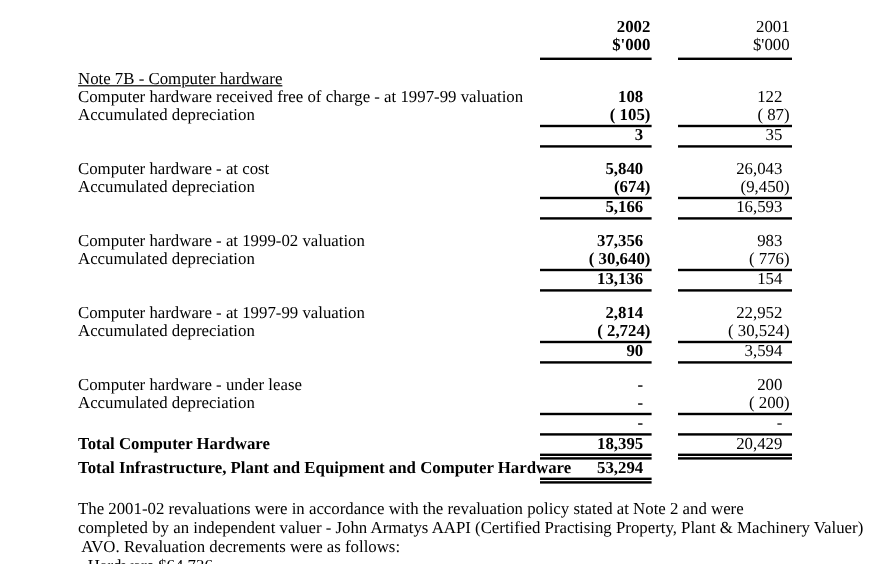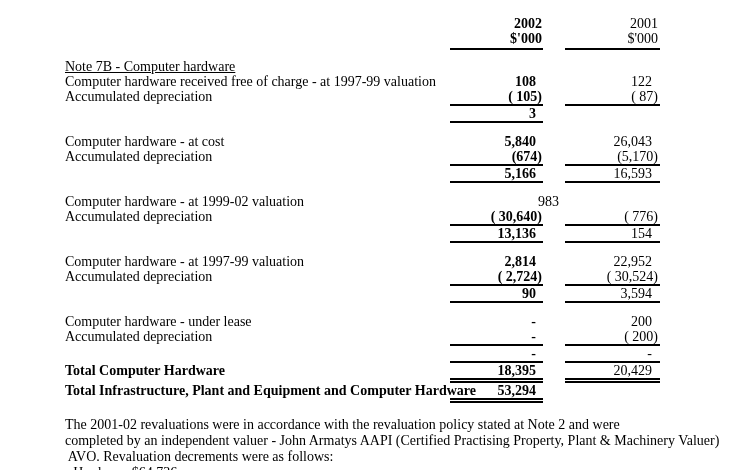--- a/index.html
+++ b/index.html
@@ -60,44 +60,46 @@
     <div class="num c2 np">122</div>
   </div>
   <div class="row rule">
     <div class="lbl">Accumulated depreciation</div>
     <div class="num c1 b">( 105)</div>
     <div class="num c2">( 87)</div>
   </div>
   <div class="row rule">
     <div class="lbl"></div>
     <div class="num c1 b np">3</div>
+    <div class="num c2 np">35</div>
   </div>
 
   <div class="gap"></div>
 
   <div class="row">
     <div class="lbl">Computer hardware - at cost</div>
     <div class="num c1 b np">5,840</div>
     <div class="num c2 np">26,043</div>
   </div>
   <div class="row rule">
     <div class="lbl">Accumulated depreciation</div>
     <div class="num c1 b">(674)</div>
-    <div class="num c2">(5,170)</div>
+    <div class="num c2">(9,450)</div>
   </div>
   <div class="row rule">
     <div class="lbl"></div>
     <div class="num c1 b np">5,166</div>
     <div class="num c2 np">16,593</div>
   </div>
 
   <div class="gap"></div>
 
   <div class="row">
     <div class="lbl">Computer hardware - at 1999-02 valuation</div>
+    <div class="num c1 b np">37,356</div>
     <div class="num c2 np">983</div>
   </div>
   <div class="row rule">
     <div class="lbl">Accumulated depreciation</div>
     <div class="num c1 b">( 30,640)</div>
     <div class="num c2">( 776)</div>
   </div>
   <div class="row rule">
     <div class="lbl"></div>
     <div class="num c1 b np">13,136</div>

